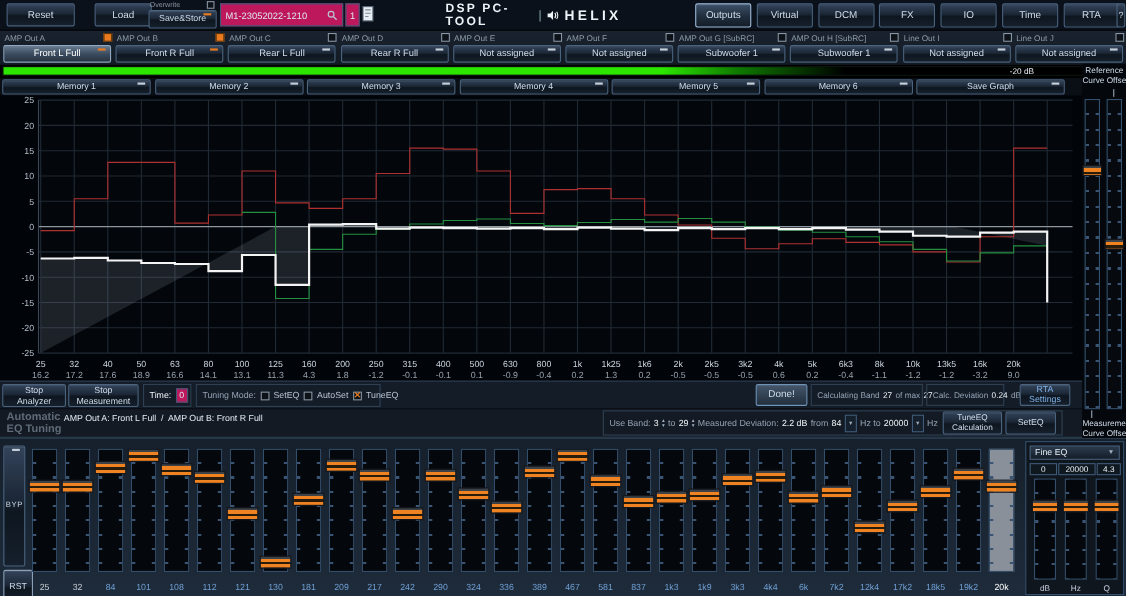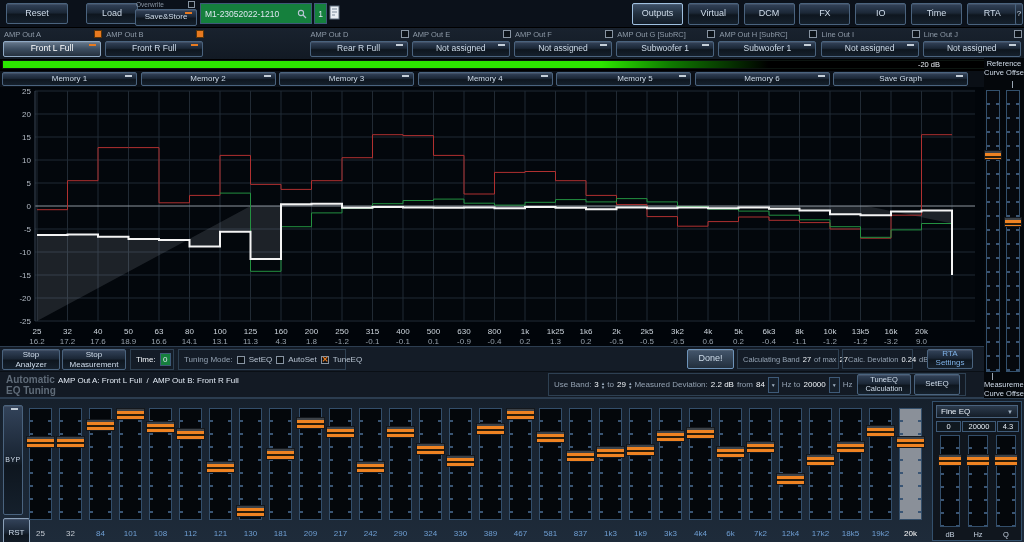--- a/index.html
+++ b/index.html
@@ -12,21 +12,21 @@
        border:1px solid #4a637e;border-radius:2px;color:#cfdcea;font-size:9px;line-height:1.1;
        box-shadow:inset 0 1px 0 rgba(255,255,255,.08);}
   .btn.sel{background:linear-gradient(180deg,#66788c 0%,#3c4d60 50%,#26313e 100%);color:#fff;border-color:#8fa9c4;}
   .btn.active{border-color:#9fc0e0;background:linear-gradient(180deg,#3d5068 0%,#22303f 50%,#131d28 100%);}
   .mark::after{content:'';position:absolute;top:2px;right:4px;width:7px;height:2px;background:#c4ced8;}
   .mark.orange::after{background:#e87a20;}
   
   .cb{display:inline-block;width:8px;height:8px;border:1px solid #8894a2;background:#0c1218;flex:none;}
   .cb.on{background:#e87a20;border-color:#5a3408;}
   .cb.x{color:#e87a20;font-size:8px;line-height:6px;text-align:center;font-weight:bold;background:#0c1218;}
-  .inset{position:absolute;background:#15803d;border:1px solid #3e5a78;color:#dde6f0;}
+  .inset{position:absolute;background:#be185d;border:1px solid #3e5a78;color:#dde6f0;}
   
   #topbar{position:absolute;left:0;top:0;width:1024px;height:28px;background:#0b111a;border-bottom:1px solid #000;}
   #chrow{position:absolute;left:0;top:28px;width:1024px;height:31px;background:linear-gradient(180deg,#19222e,#121a24);}
   .chblock{position:absolute;top:0;width:102px;height:31px;}
   .chlab{position:absolute;left:2px;top:2px;font-size:7.5px;color:#8e9aa8;white-space:nowrap;}
   .chblock .cb{position:absolute;left:92px;top:2px;}
   .chbtn{left:1px;top:13px;width:98px;height:16px;font-size:8.5px;}
   #meter-row{position:absolute;left:0;top:59px;width:1024px;height:12px;background:#000;}
   #meterbar{position:absolute;left:2px;top:1px;width:983px;height:9px;border:1px solid #0c1410;
      background:linear-gradient(90deg,#2ce600 0%,#2ce600 61%,#0f7a00 68%,#063300 74%,#000 78%,#000 100%);}
@@ -107,20 +107,30 @@
         <line x1="6" y1="6" x2="9" y2="9" stroke="#b9c6d4" stroke-width="1.2"></line>
       </svg>
     </div>
     <div id="slot" class="inset">1</div>
     <svg class="abs" style="left:329px;top:5px" width="12" height="16" viewBox="0 0 12 16">
       <rect x="1" y="1" width="9" height="13" fill="#e8eef4" stroke="#5a6a7a"></rect>
       <line x1="3" y1="4" x2="8" y2="4" stroke="#7a8a9a"></line>
         <line x1="3" y1="7" x2="8" y2="7" stroke="#7a8a9a"></line>
       <line x1="3" y1="10" x2="6" y2="10" stroke="#7a8a9a"></line>
     </svg>
+    <div id="logo">
+      <span class="l1">DSP PC-TOOL</span>
+      <span class="sep">|</span>
+      <svg width="13" height="12" viewBox="0 0 13 12">
+        <polygon points="1,4 4,4 7,1 7,11 4,8 1,8" fill="#eef3f8"></polygon>
+        <path d="M9 3 Q11 6 9 9" fill="none" stroke="#eef3f8" stroke-width="1.2"></path>
+        <path d="M11 2 Q13.5 6 11 10" fill="none" stroke="#eef3f8" stroke-width="1.2"></path>
+      </svg>
+      <span class="l2">HELIX</span>
+    </div>
     <div id="navwrap">
         <div class="btn navbtn active" style="left: 632px;">Outputs</div>
         <div class="btn navbtn" style="left: 687.8px;">Virtual</div>
         <div class="btn navbtn" style="left: 743.6px;">DCM</div>
         <div class="btn navbtn" style="left: 799.4px;">FX</div>
         <div class="btn navbtn" style="left: 855.2px;">IO</div>
         <div class="btn navbtn" style="left: 911px;">Time</div>
         <div class="btn navbtn" style="left: 966.8px;">RTA</div>
       </div>
     <div id="helpbtn" class="btn">?</div>
@@ -129,20 +139,25 @@
   <div id="chrow">
       <div class="chblock" style="left: 2px;">
         <div class="chlab">AMP Out A</div>
         <div class="cb on"></div>
         <div class="btn chbtn mark orange sel">Front L Full</div>
       </div>
       <div class="chblock" style="left: 104.2px;">
         <div class="chlab">AMP Out B</div>
         <div class="cb on"></div>
         <div class="btn chbtn mark orange">Front R Full</div>
+      </div>
+      <div class="chblock" style="left: 206.4px;">
+        <div class="chlab">AMP Out C</div>
+        <div class="cb"></div>
+        <div class="btn chbtn mark">Rear L Full</div>
       </div>
       <div class="chblock" style="left: 308.6px;">
         <div class="chlab">AMP Out D</div>
         <div class="cb"></div>
         <div class="btn chbtn mark">Rear R Full</div>
       </div>
       <div class="chblock" style="left: 410.8px;">
         <div class="chlab">AMP Out E</div>
         <div class="cb"></div>
         <div class="btn chbtn mark">Not assigned</div>

